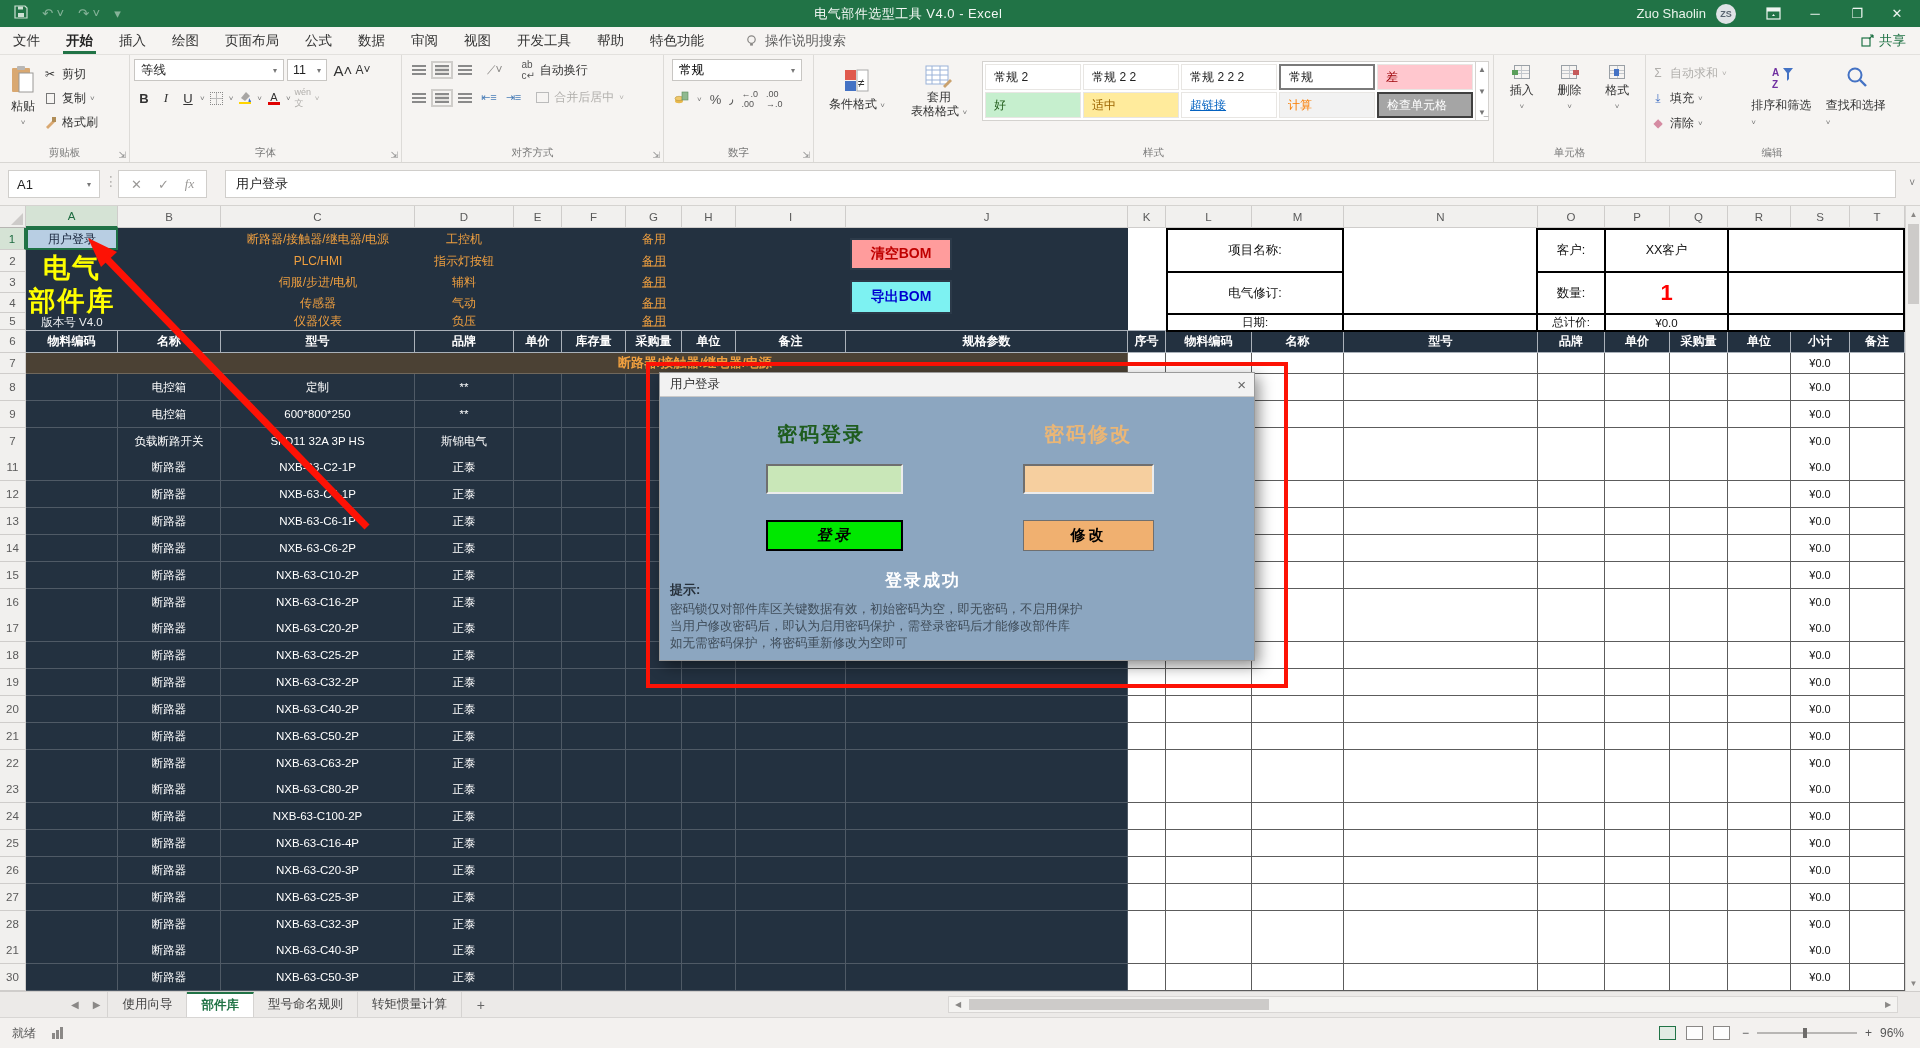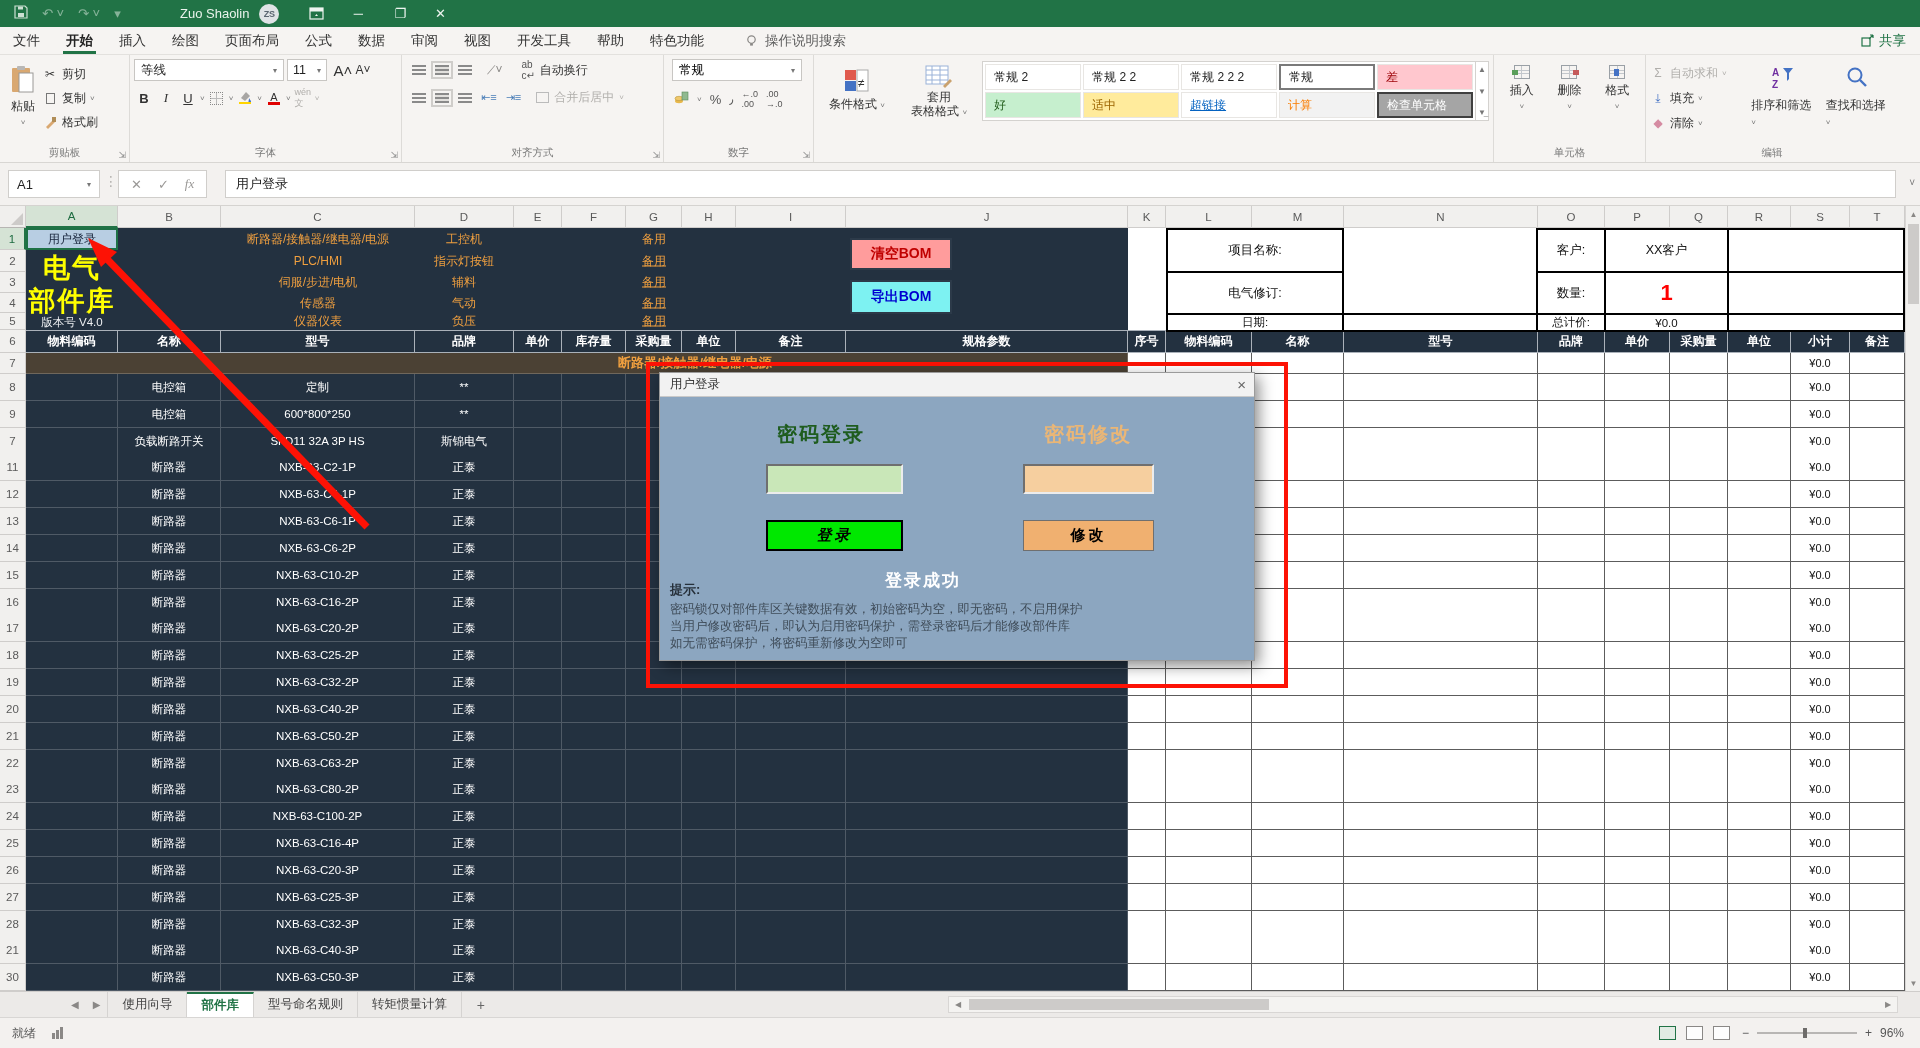--- a/index.html
+++ b/index.html
@@ -133,20 +133,21 @@
         <svg width="14" height="14" viewBox="0 0 14 14">
             <path d="M1 1h10l2 2v10H1z" fill="none" stroke="#eaf3ec" stroke-width="1.2"></path>
             <rect x="4" y="8" width="6" height="4" fill="#eaf3ec"></rect>
             <rect x="4" y="1.5" width="5" height="3" fill="#eaf3ec"></rect>
           </svg>
       </span>
       <span class="dim">↶ ˅</span>
       <span class="dim">↷ ˅</span>
       <span class="dim">▾</span>
     </div>
+    <div class="tb-title">电气部件选型工具 V4.0  -  Excel</div>
     <div class="tb-right">
       <span class="tb-user">Zuo Shaolin</span>
       <span class="avatar">ZS</span>
       <span class="winbtn">
         <svg width="15" height="13" viewBox="0 0 15 13">
             <rect x="1" y="1" width="13" height="11" fill="none" stroke="#eef5f0" stroke-width="1.2"></rect>
             <rect x="1" y="1" width="13" height="3.5" fill="#eef5f0"></rect>
             <path d="M6 9l1.5-2 1.5 2z" fill="#eef5f0"></path>
           </svg>
       </span>
@@ -351,20 +352,21 @@
               <div class="gcell" style="background: rgb(242, 242, 242); color: rgb(250, 125, 0);">计算</div>
               <div class="gcell" style="background: rgb(165, 165, 165); color: rgb(255, 255, 255); border: 2px solid rgb(63, 63, 63);">检查单元格</div>
             </div>
           <div class="garrows">
             <span>▲</span>
             <span>▼</span>
             <span>▼̲</span>
           </div>
         </div>
       </div>
+      <div class="rlabel">样式</div>
     </div>
 
     <div class="rgroup" style="width:152px;">
       <div style="display:flex; justify-content:space-around; padding-top:4px;">
         <div class="rbig">
           <span class="minigrid">
               <span class="acc" style="left:-3px;top:4px;background:#5a9e5a;"></span>
             </span>
           <span>插入</span>
             <span class="chev">˅</span>

